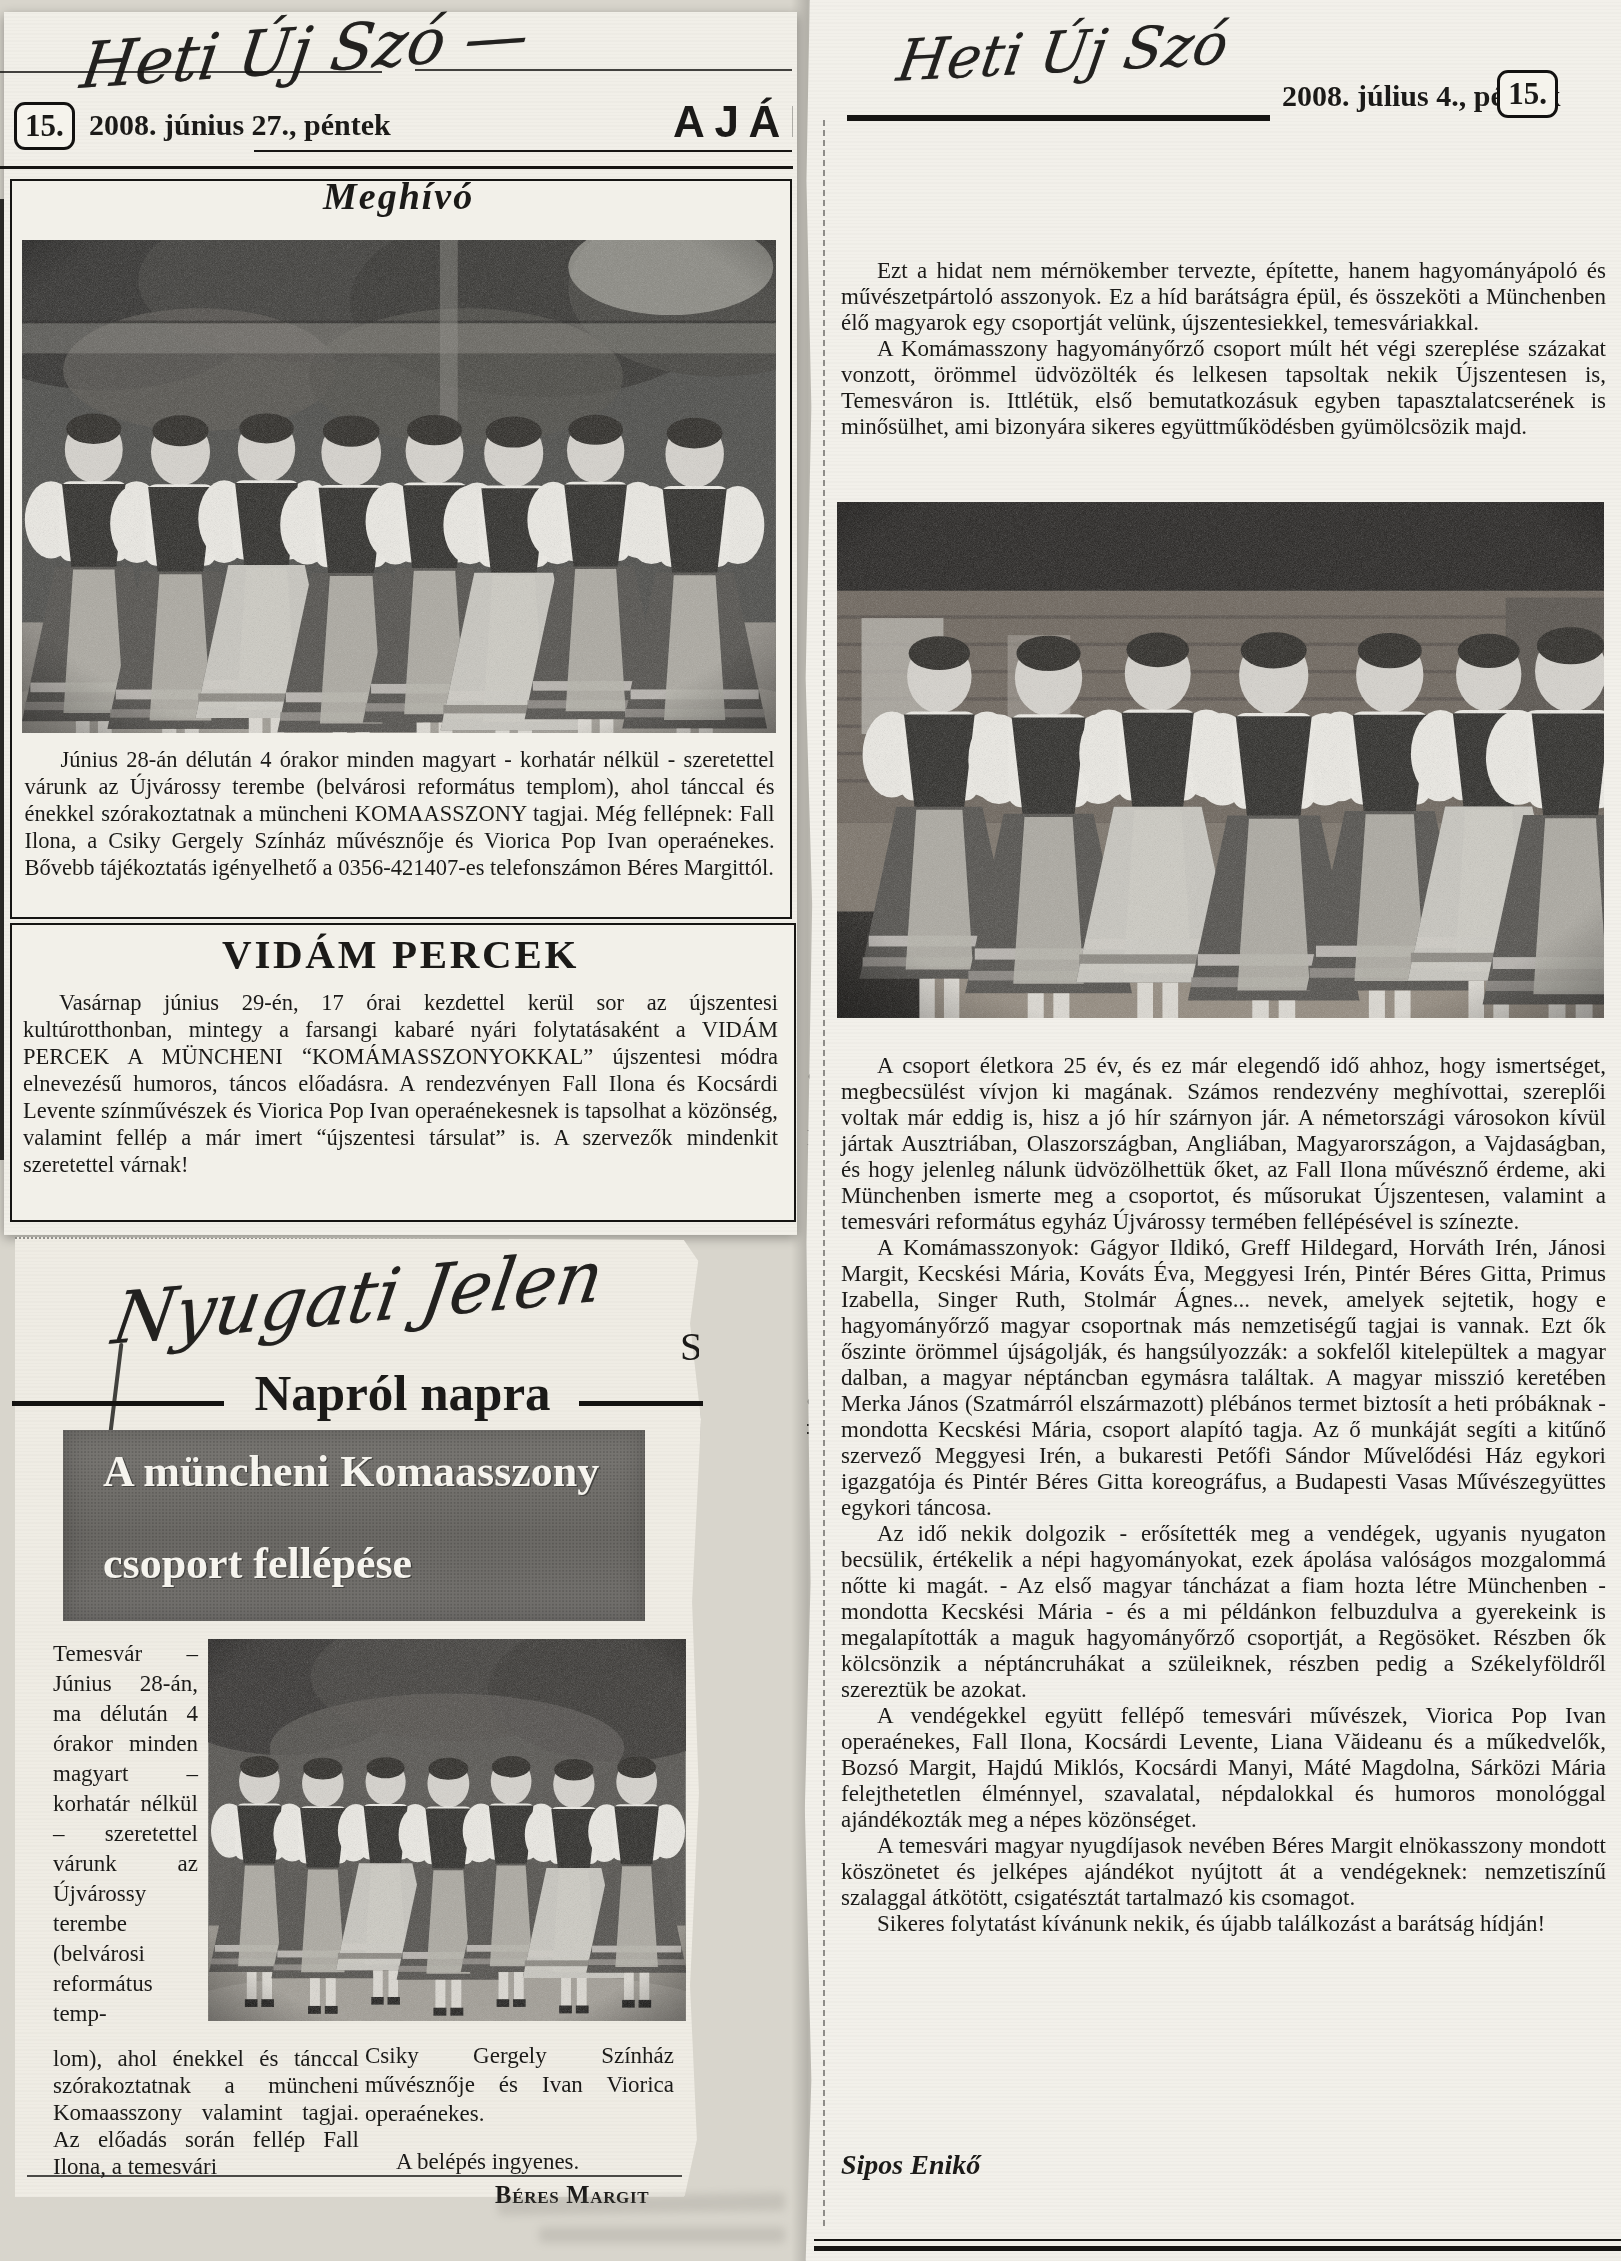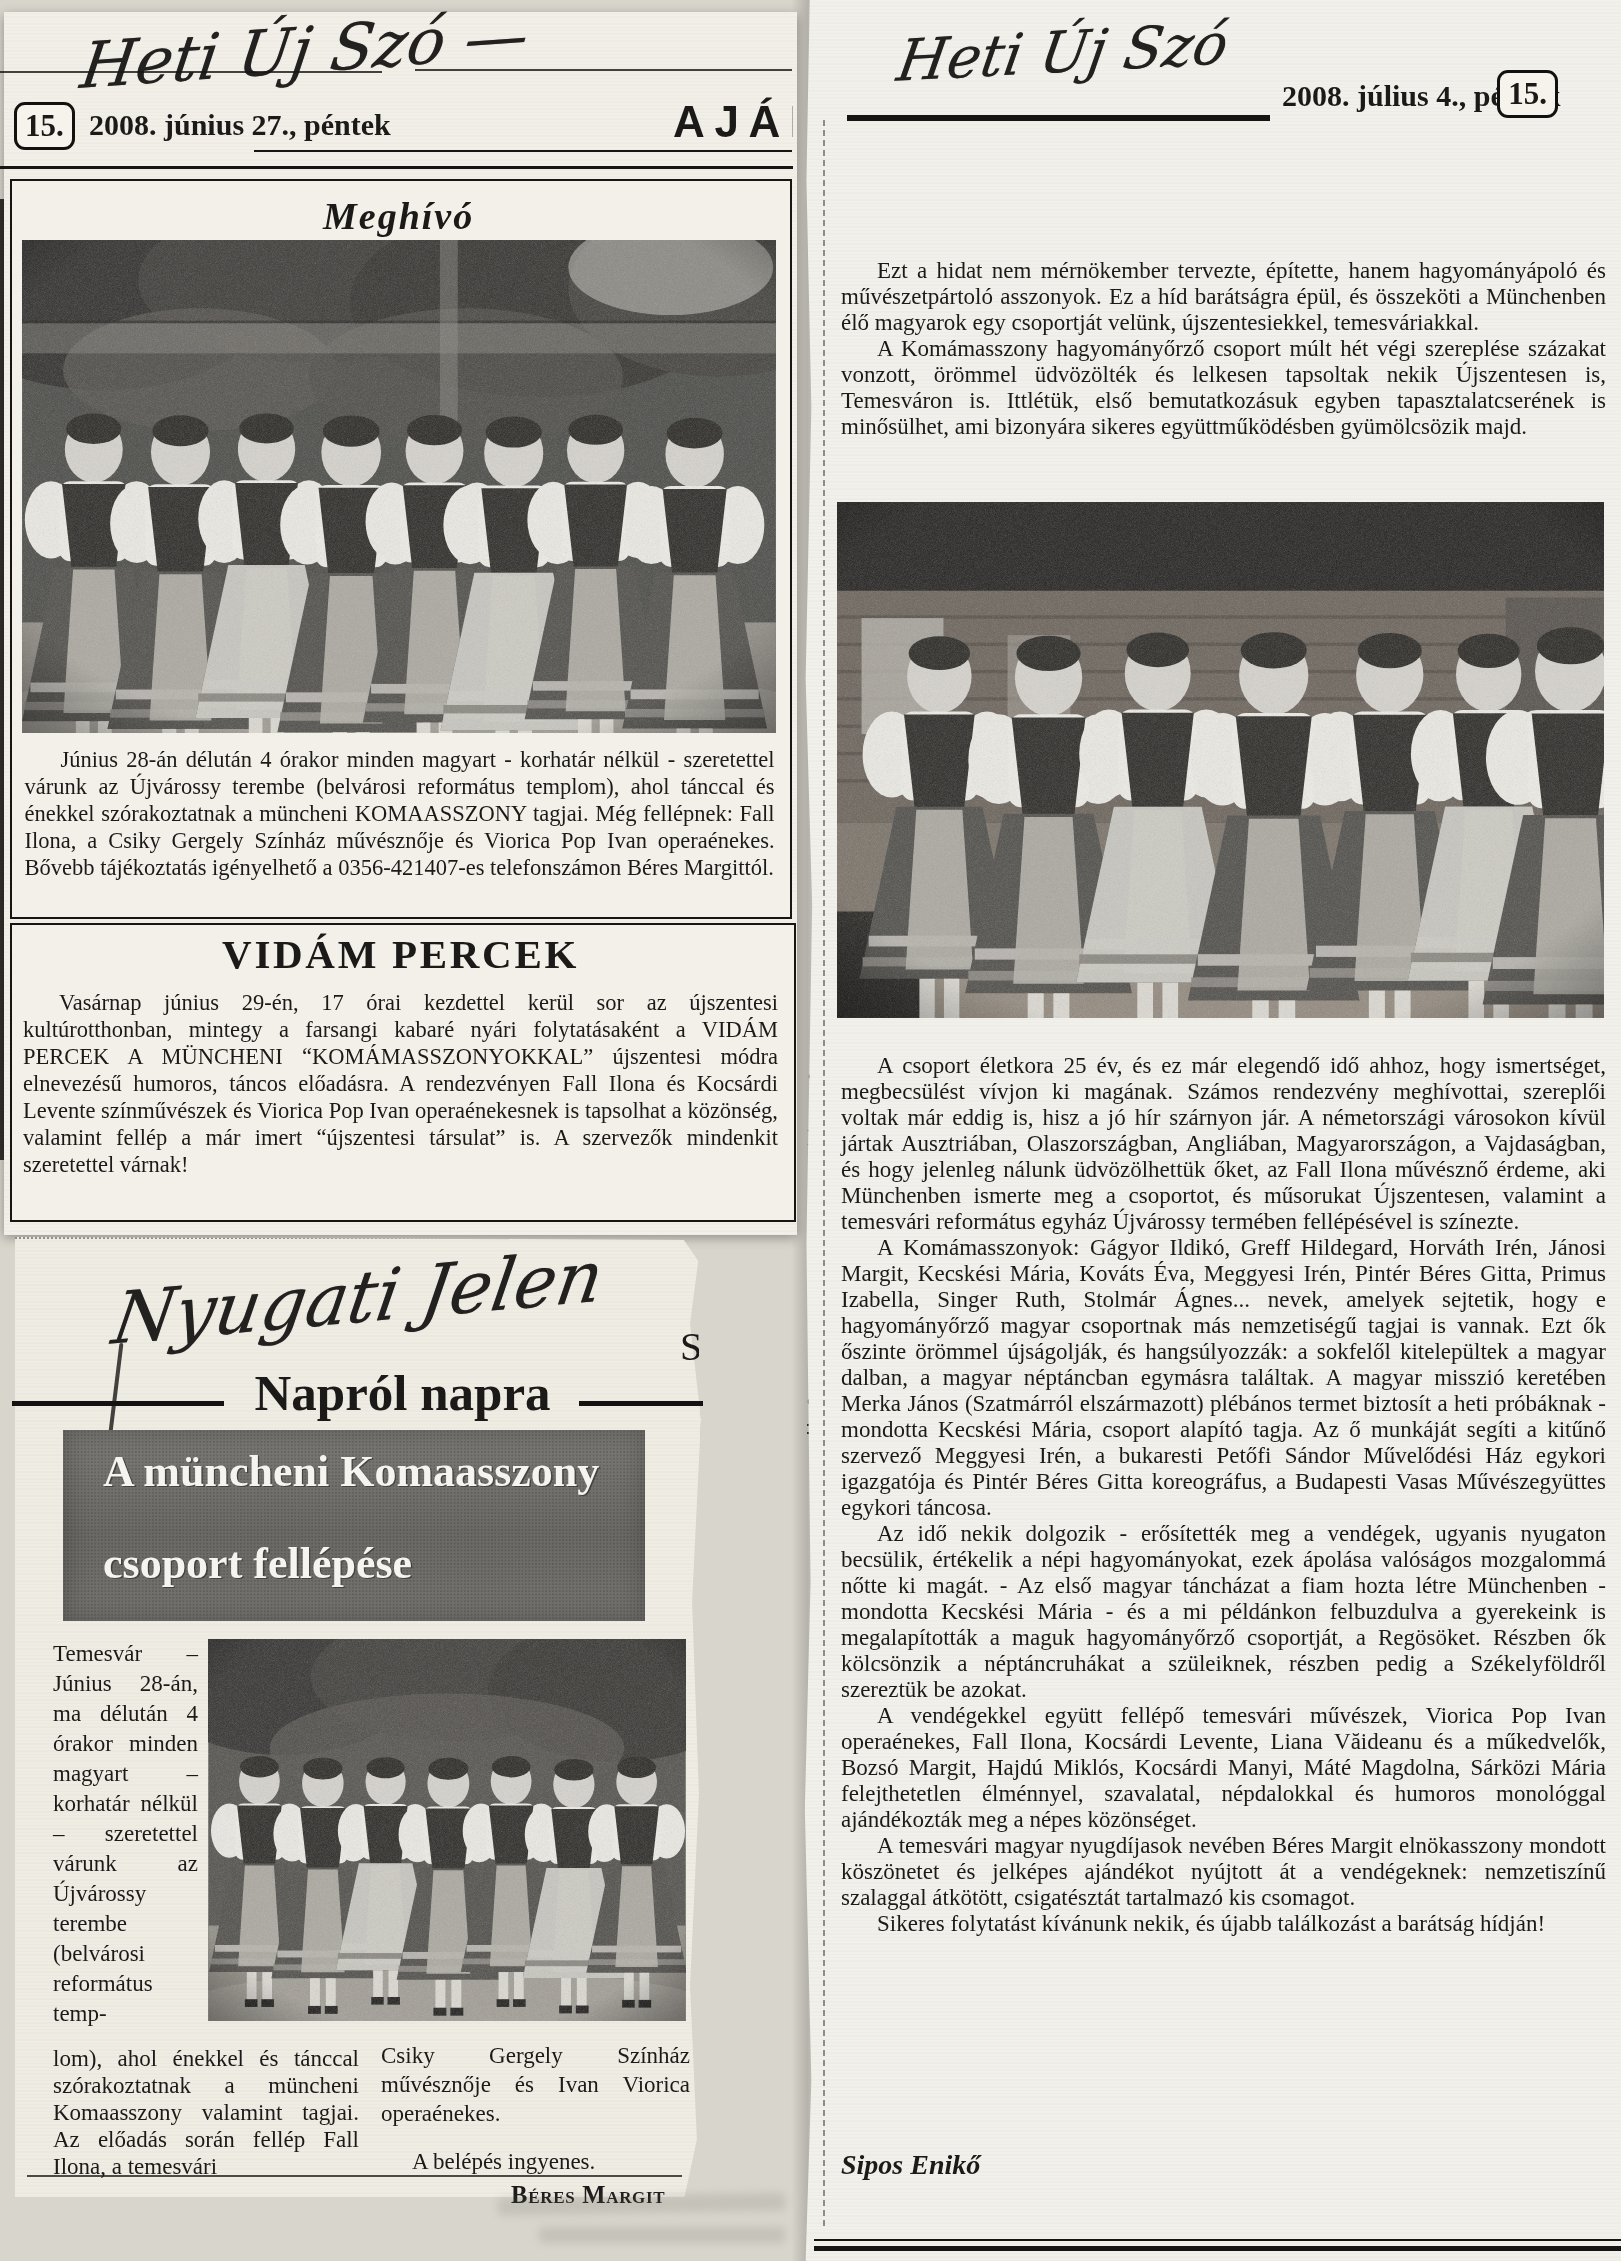--- a/index.html
+++ b/index.html
@@ -94,21 +94,21 @@
   <div class="datetxt" style="left:89px;top:108px;">2008. június 27., péntek</div>
 
   <div class="abs" style="left:673px;top:97px;width:120px;height:56px;overflow:hidden;">
     <span style="font-family:'Liberation Sans',sans-serif;font-weight:bold;font-size:44px;letter-spacing:9.6px;white-space:nowrap;">AJÁN</span>
   </div>
 
   <div class="rule" style="left:254px;top:150px;width:538px;height:2px;"></div>
   <div class="rule" style="left:0;top:166px;width:793px;height:3.4px;"></div>
 
   <div class="nbox" style="left:9.6px;top:179px;width:778px;height:736px;"></div>
-  <div class="headline" style="left:9.6px;top:194px;width:778px;font-size:38px;font-style:italic;letter-spacing:2px;">Meghívó</div>
+  <div class="headline" style="left:9.6px;top:174px;width:778px;font-size:38px;font-style:italic;letter-spacing:2px;">Meghívó</div>
 
   <svg class="abs" style="left:22px;top:240px;" width="754" height="493" viewBox="0 0 1104 722">
     <rect width="1104" height="722" fill="#4a4a47"></rect>
     <ellipse cx="120" cy="90" rx="240" ry="130" fill="#302f2d"></ellipse>
     <ellipse cx="430" cy="60" rx="260" ry="120" fill="#3c3b38"></ellipse>
     <ellipse cx="760" cy="90" rx="280" ry="140" fill="#343330"></ellipse>
     <ellipse cx="1020" cy="70" rx="220" ry="130" fill="#42413d"></ellipse>
     <ellipse cx="950" cy="40" rx="150" ry="70" fill="#c7c4bc" opacity=".55"></ellipse>
     <ellipse cx="260" cy="190" rx="200" ry="90" fill="#56544f" opacity=".8"></ellipse>
     <ellipse cx="650" cy="200" rx="230" ry="100" fill="#4e4c47" opacity=".8"></ellipse>
@@ -183,21 +183,21 @@
     <use href="#folkfig" transform="translate(352,450) scale(1.46)"></use>
     <use href="#folkfig" transform="translate(444,440) scale(1.42)"></use>
     <use href="#folkfig2" transform="translate(536,448) scale(1.44)"></use>
     <use href="#folkfig" transform="translate(628,441) scale(1.42)"></use>
     <rect width="700" height="560" filter="url(#grainF)"></rect>
     <rect width="700" height="560" fill="url(#vig)"></rect>
   </svg>
 
   <div class="abs justify c1" style="left:53px;top:2045px;width:306px;line-height:27px;">lom), ahol énekkel és tánccal szórakoztatnak a müncheni Komaasszony valamint tagjai. Az előadás során fellép Fall Ilona, a temesvári</div>
 
-  <div class="abs c2" style="left:381px;top:2041px;width:309px;">
+  <div class="abs c2" style="left:365px;top:2041px;width:309px;">
     <div class="justify">Csiky Gergely Színház művésznője és Ivan Viorica operaénekes.</div>
     <div style="text-indent:31px;margin-top:19px;">A belépés ingyenes.</div>
     <div class="smallcaps" style="text-align:right;padding-right:24.6px;margin-top:4.1px;font-size:24.6px;">Béres Margit</div>
   </div>
 
   <div class="rule" style="left:27px;top:2175px;width:655px;height:2px;opacity:.75;"></div>
 
   <div class="ghost" style="left:498px;top:2195px;width:287px;height:18px;transform:rotate(-1deg);"></div>
   <div class="ghost" style="left:539px;top:2227px;width:246px;height:16.4px;"></div>
 

